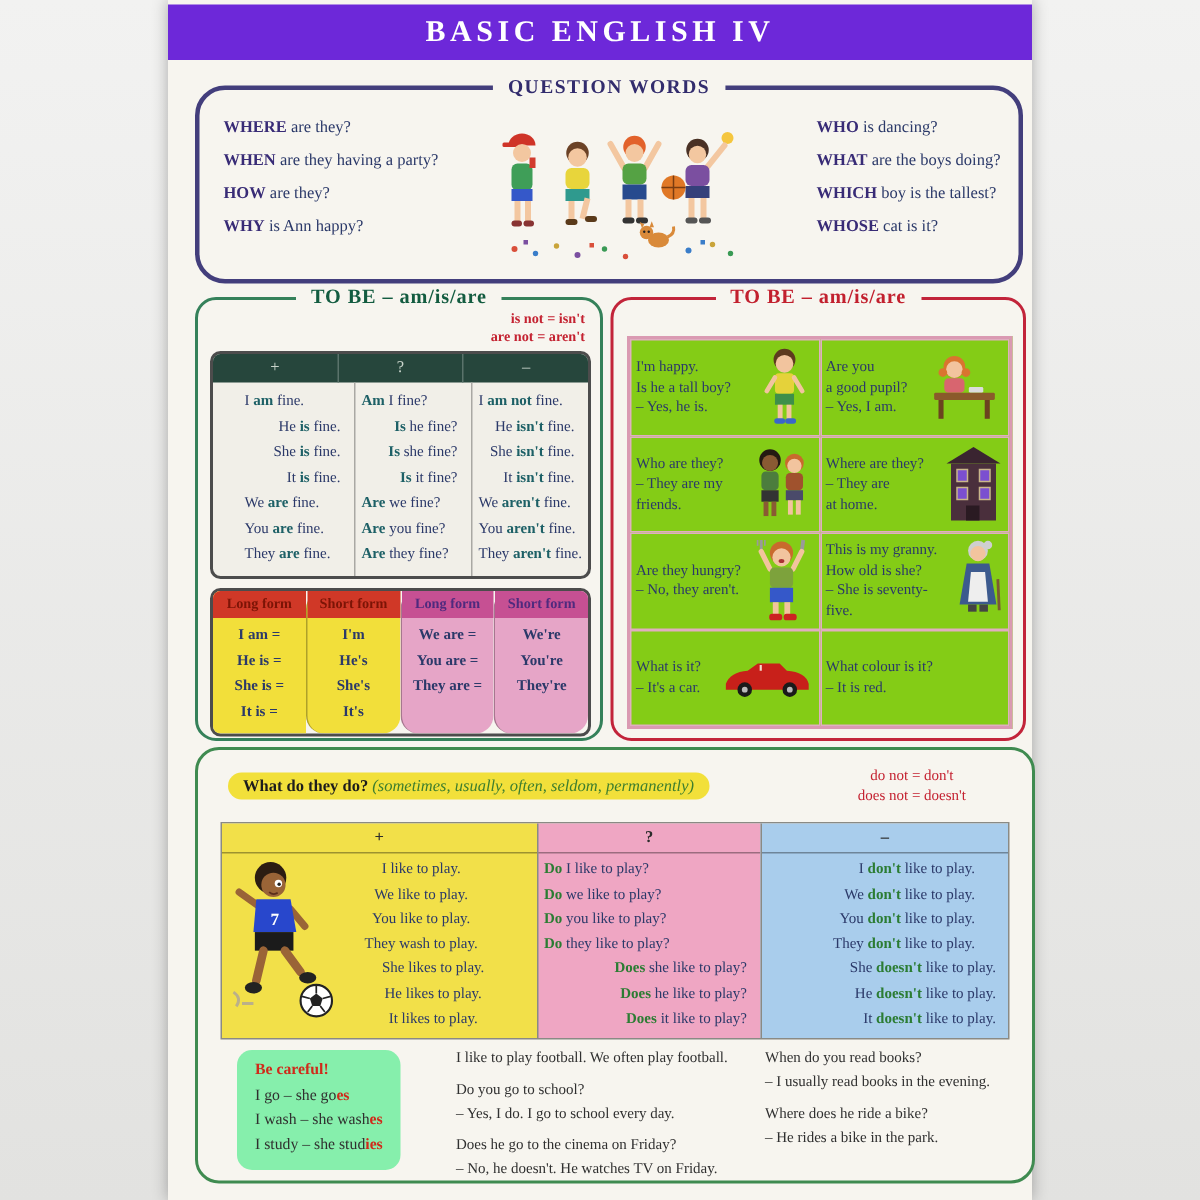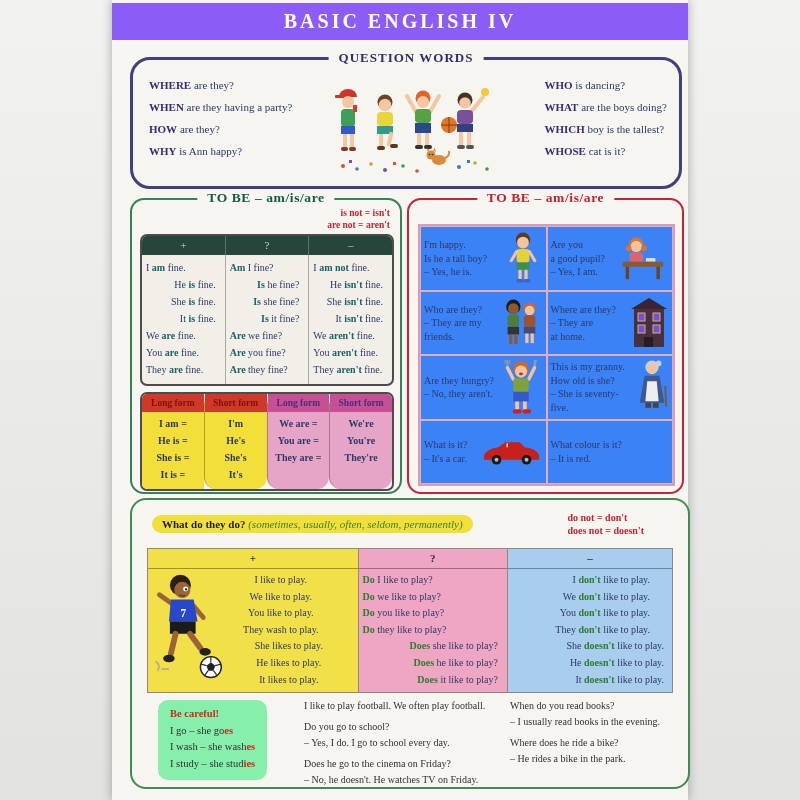--- a/index.html
+++ b/index.html
@@ -2,21 +2,21 @@
 <html><head>
 <meta charset="utf-8">
 <style>
   html,body{margin:0;padding:0;}
   body{width:800px;height:800px;background:#e9e9e7;font-family:"Liberation Serif",serif;}
   .stage{position:relative;width:800px;height:800px;background:linear-gradient(#f2f2f1,#e2e2e0);overflow:hidden;}
   .page{position:absolute;left:112px;top:0;width:576px;height:800px;background:#f7f5ef;box-shadow:0 0 10px rgba(0,0,0,.3);}
   b{font-weight:bold;}
 
   
-  .banner{position:absolute;left:0;top:3px;width:100%;height:37px;background:#8b5cf6;display:flex;align-items:center;justify-content:center;}
+  .banner{position:absolute;left:0;top:3px;width:100%;height:37px;background:#6d28d9;display:flex;align-items:center;justify-content:center;}
   .banner span{color:#fff;font-weight:bold;font-size:20px;letter-spacing:3px;}
 
   
   .sec{position:absolute;border-radius:16px;}
   .sec-title{position:absolute;top:-10px;left:50%;transform:translateX(-50%);background:#f7f5ef;padding:0 10px;font-weight:bold;white-space:nowrap;font-size:13px;letter-spacing:.6px;}
 
   
   .qbox{left:18px;top:57px;width:546px;height:126px;border:3px solid #433e7c;border-radius:20px;}
   .qbox .sec-title{color:#322c6d;letter-spacing:1px;}
   .qcol{position:absolute;top:14px;font-size:11px;line-height:22px;color:#2b3969;}
@@ -26,50 +26,50 @@
   .kids{position:absolute;left:186px;top:10px;}
 
   
   .tobeL{left:18px;top:198px;width:268px;height:292px;border:2px solid #35815a;border-radius:14px;}
   .tobeL .sec-title{color:#135c40;font-size:13.5px;}
   .note{position:absolute;right:10px;top:7px;text-align:right;color:#c42231;font-weight:bold;font-size:9.5px;line-height:12px;}
   .card{position:absolute;left:8px;top:34px;width:250px;border:2px solid #4c4c4c;border-radius:7px;background:#f1efe8;overflow:hidden;}
   .tb-head{display:flex;background:#26463c;height:19px;}
   .tb-head div{flex:1;color:#c9d4cb;text-align:center;font-size:11px;line-height:19px;border-left:1px solid #5a736b;}
   .tb-head div:first-child{border-left:none;}
-  .tb-body{display:flex;}
+  .tb-body{display:flex;padding-left:17px;}
   .tb-col{flex:1;padding:4px 4px 6px;border-left:1px solid #a9a8a3;font-size:10px;line-height:17px;color:#2b3969;white-space:nowrap;}
   .tb-col:first-child{border-left:none;}
   .tb-col b{color:#1d6066;}
   .line.ind{text-align:right;padding-right:5px;}
   .forms{position:absolute;left:8px;top:192px;width:250px;display:flex;border:2px solid #4c4c4c;border-radius:7px;overflow:hidden;}
   .f-col{width:25%;}
   .f-col + .f-col{border-left:1px solid rgba(0,0,0,.28);border-radius:12px;}
   .f-head{height:18px;text-align:center;font-weight:bold;font-size:9.5px;line-height:18px;}
   .f-head.redh{background:#d03827;color:#7c1406;}
   .f-head.pinkh{background:#c65093;color:#4f2a7e;}
   .f-col.yellow{background:#f2df3a;}
   .f-col.pinkc{background:#e6a5c7;}
   .f-rows{padding:3px 0 6px;}
   .f-rows .line{text-align:center;font-size:10px;line-height:17px;color:#2b3969;font-weight:bold;}
 
   
   .tobeR{left:295px;top:198px;width:273px;height:292px;border:2px solid #c2243a;border-radius:14px;}
   .tobeR .sec-title{color:#c2202e;font-size:13.5px;}
-  .grid{position:absolute;left:9px;top:24px;width:253px;height:258px;border:2px solid #da9ab2;display:grid;grid-template-columns:1fr 1fr;grid-template-rows:repeat(4,1fr);background:#3b82f6;}
+  .grid{position:absolute;left:9px;top:24px;width:253px;height:258px;border:2px solid #da9ab2;display:grid;grid-template-columns:1fr 1fr;grid-template-rows:repeat(4,1fr);background:#84cc16;}
   .cell{border:1px solid #e0aec0;display:flex;align-items:center;padding:2px 3px;gap:1px;overflow:hidden;}
   .cell .txt{flex:1;font-size:10px;line-height:13.5px;color:#2b3969;}
 
   
   .psbox{left:18px;top:498px;width:556px;height:287px;border:2px solid #3f8b50;border-radius:16px;}
   .psbox .sec-title{color:#1a7c39;font-size:14px;}
   .prompt{position:absolute;left:20px;top:15px;background:#f2e03a;border-radius:9px;padding:3px 10px;font-size:11px;}
   .prompt .pq{font-weight:bold;color:#1c1c1c;}
   .prompt .padv{font-style:italic;color:#3e7e2e;}
-  .ps-note{position:absolute;right:44px;top:11px;text-align:left;color:#c42231;font-weight:bold;font-size:10px;line-height:13px;}
+  .ps-note{position:absolute;right:44px;top:11px;text-align:center;color:#c42231;font-weight:normal;font-size:10px;line-height:13px;}
   .ps-table{position:absolute;left:15px;top:48px;width:524px;height:143px;display:flex;border:1px solid #8a8a84;}
   .ps-col{height:100%;box-sizing:border-box;}
   .ps-col + .ps-col{border-left:1px solid #8a8a84;}
   .ps-col.yellowc{width:40%;background:#f2e049;}
   .ps-col.pinkcol{width:28.5%;background:#efa6c3;}
   .ps-col.bluec{width:31.5%;background:#a9cdec;}
   .ps-head{height:19px;line-height:19px;text-align:center;font-weight:bold;font-size:11px;color:#2b2b2b;border-bottom:1px solid rgba(0,0,0,.35);}
   .ps-body{display:flex;height:123px;}
   .ps-lines{flex:1;padding:3px 4px;font-size:10px;line-height:16.6px;color:#2b3969;white-space:nowrap;}
   .ps-col.pinkcol b,.ps-col.bluec b{color:#2b7c33;}

